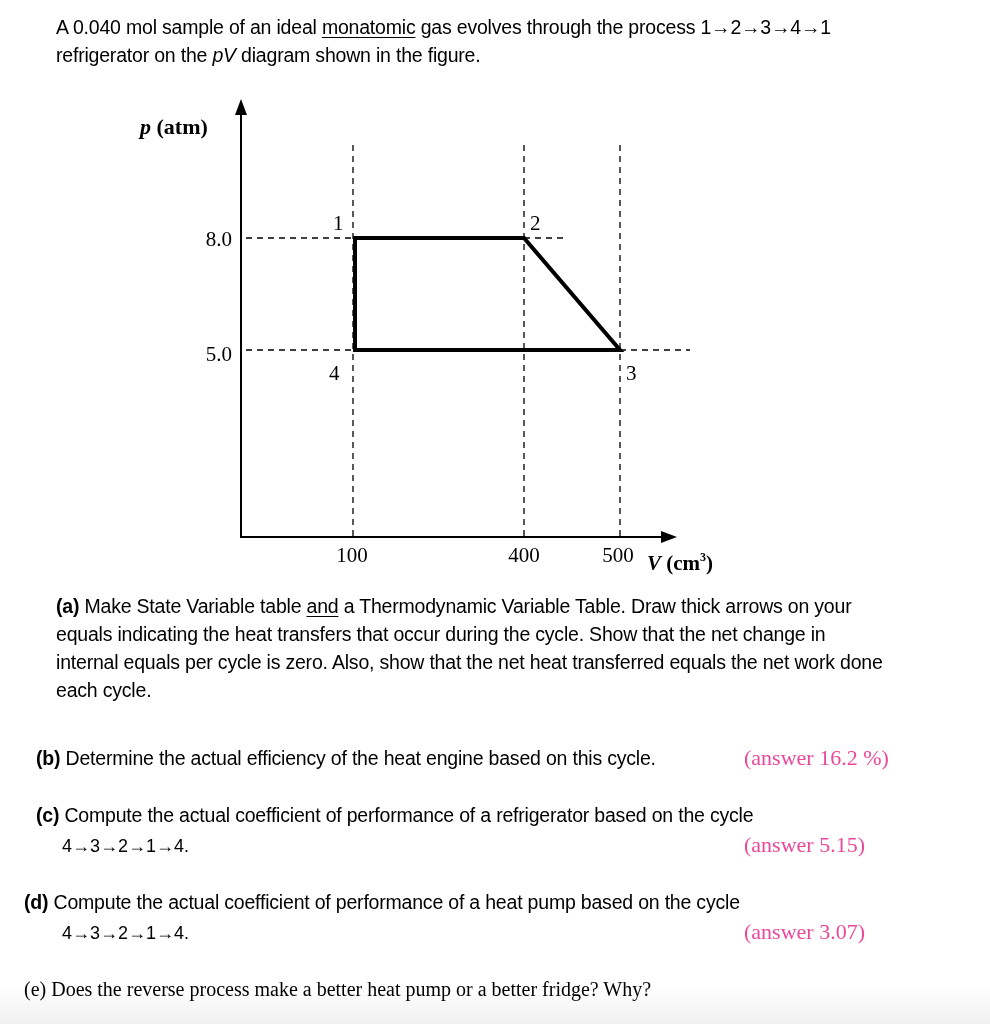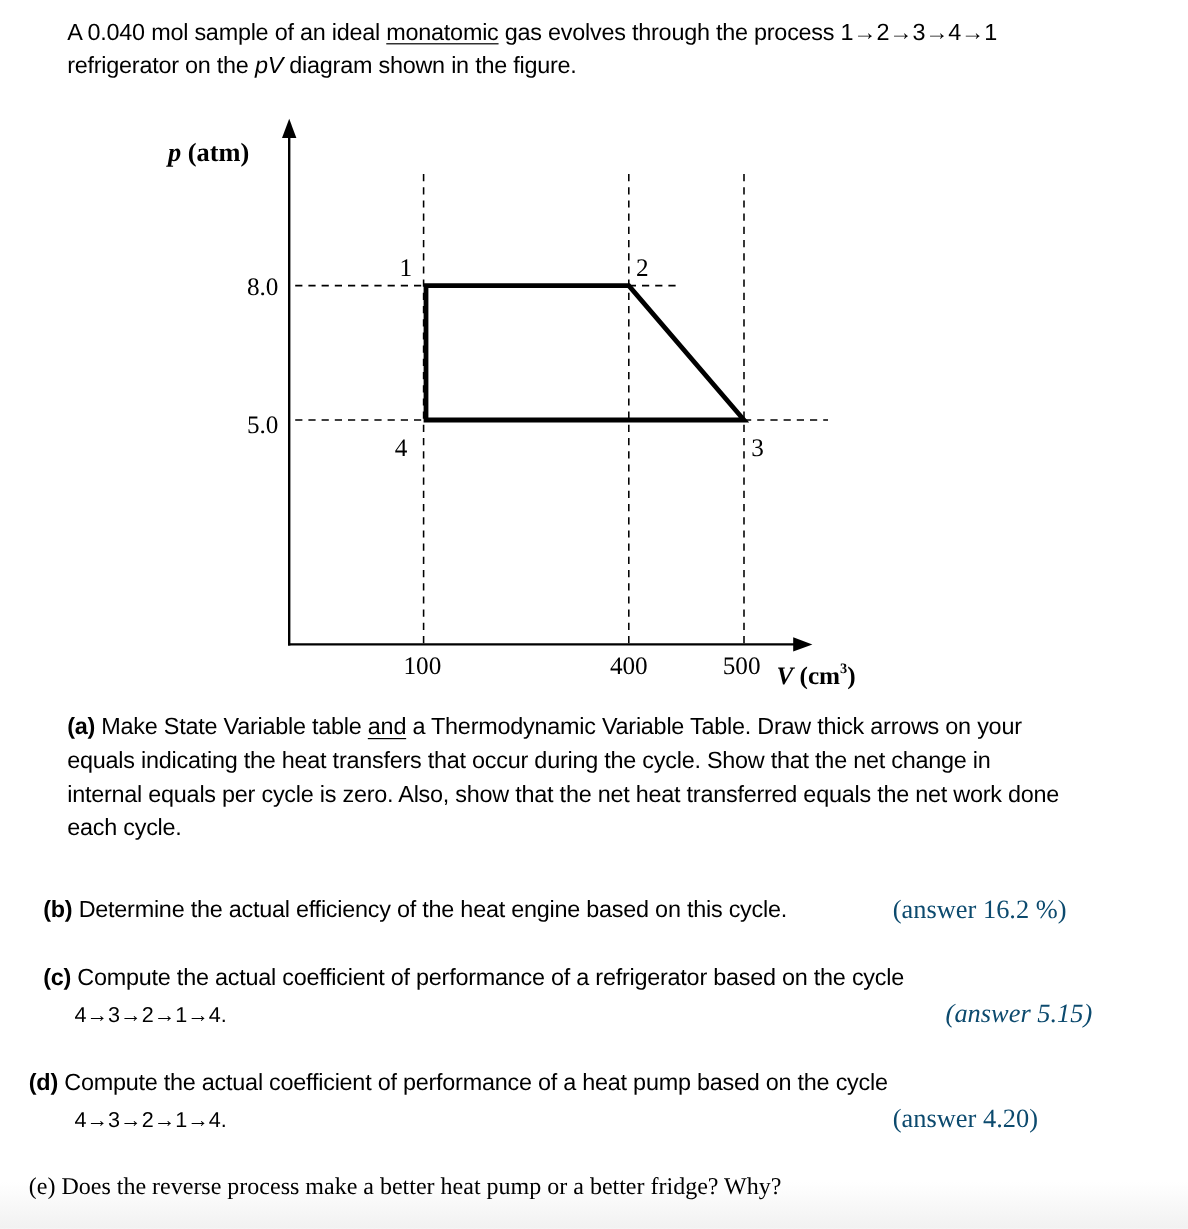--- a/index.html
+++ b/index.html
@@ -10,21 +10,21 @@
   }
   .sans { font-family: "Liberation Sans", "DejaVu Sans", sans-serif; }
   .serif { font-family: "Liberation Serif", "DejaVu Serif", serif; }
   .para {
     position: absolute; left: 24px; width: 945px;
     font-size: 19.5px; line-height: 28px; letter-spacing: -0.2px; margin-left: 32px;
   }
   .u { text-decoration: underline; text-decoration-thickness: 1px; text-underline-offset: 3px; }
   .b { font-weight: bold; }
   .i { font-style: italic; }
-  .answer { color: #0c4a6e; font-family: "Liberation Serif", "DejaVu Serif", serif; font-size: 22px; }
+  .answer { color: #ec4899; font-family: "Liberation Serif", "DejaVu Serif", serif; font-size: 22px; }
   .line { position: absolute; white-space: nowrap; }
   #chart { position: absolute; left: 0; top: 0; }
   .svgtext { font-family: "Liberation Serif", "DejaVu Serif", serif; }
 </style>
 </head>
 <body>
 
 <div class="para sans" style="top:13px;">
   <div>
     <span>A 0.040 mol sample of an ideal </span><span class="u">monatomic</span><span> gas evolves through the process 1→2→3→4→1</span>
@@ -84,21 +84,21 @@
 
 <div class="line sans" style="left:24px; top:747px; font-size:19.5px; letter-spacing:-0.2px;margin-left:12px;">
   <span class="b">(b)</span><span>  Determine the actual efficiency of the heat engine based on this cycle.</span>
 </div>
 <div class="line answer" style="left:744px; top:745px;">(answer 16.2 %)</div>
 
 <div class="line sans" style="left:24px; top:804px; font-size:19.5px; letter-spacing:-0.2px;margin-left:12px;">
   <span class="b">(c)</span><span>  Compute the actual coefficient of performance of a refrigerator based on the cycle</span>
 </div>
 <div class="line sans" style="left:62px; top:836px; font-size:18px;">4→3→2→1→4.</div>
-<div class="line answer" style="left:788px; top:832px;font-style:italic;">(answer 5.15)</div>
+<div class="line answer" style="left:744px; top:832px;">(answer 5.15)</div>
 
 <div class="line sans" style="left:24px; top:891px; font-size:19.5px; letter-spacing:-0.2px;">
   <span class="b">(d)</span><span>  Compute the actual coefficient of performance of a heat pump based on the cycle</span>
 </div>
 <div class="line sans" style="left:62px; top:923px; font-size:18px;">4→3→2→1→4.</div>
-<div class="line answer" style="left:744px; top:919px;">(answer 4.20)</div>
+<div class="line answer" style="left:744px; top:919px;">(answer 3.07)</div>
 
 <div class="line serif" style="left:24px; top:978px; font-size:20px;">(e) Does the reverse process make a better heat pump or a better fridge? Why?</div>
 
 </body></html>

